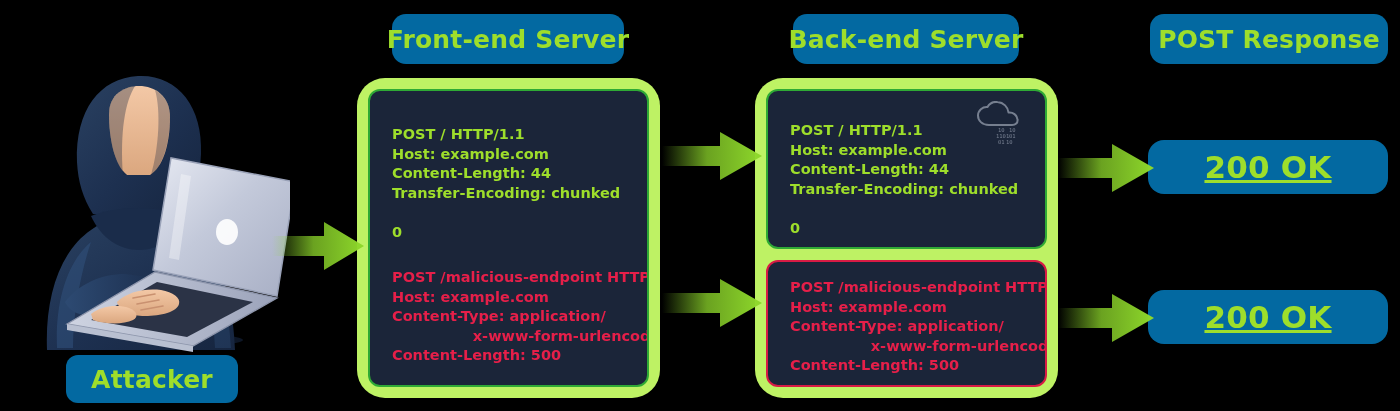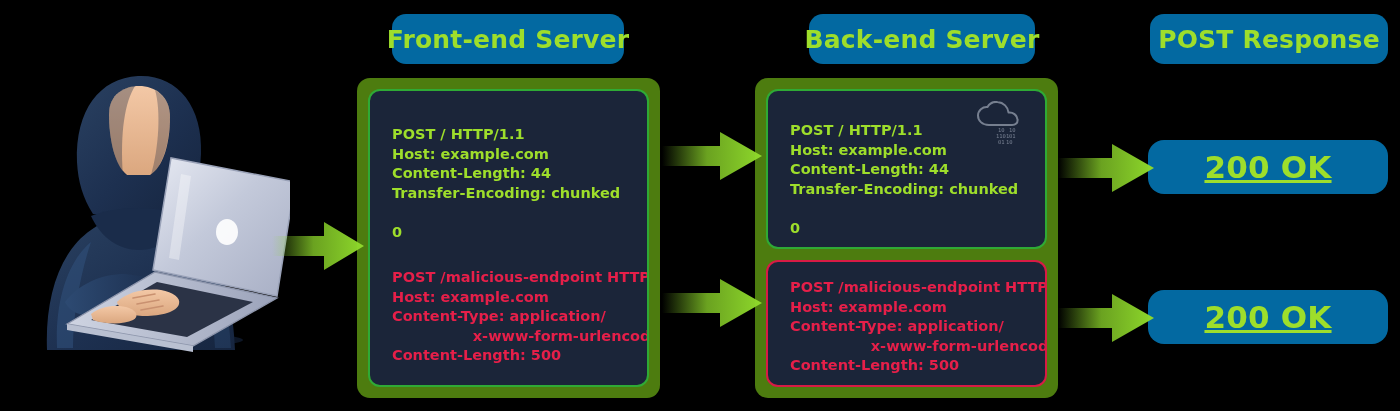--- a/index.html
+++ b/index.html
@@ -29,33 +29,33 @@
     justify-content: center;
     color: #9ede2b;
     font-weight: bold;
     letter-spacing: .2px;
     white-space: nowrap;
   }
   .pill-title { font-size: 25px; }
   .pill-resp  { font-size: 31px; text-decoration: underline; }
 
   #pill-frontend { left: 392px; top: 14px;  width: 232px; height: 50px; }
-  #pill-backend  { left: 793px; top: 14px;  width: 226px; height: 50px; margin-left: 16px; }
+  #pill-backend  { left: 793px; top: 14px;  width: 226px; height: 50px; }
   #pill-http     { left: 1150px; top: 14px; width: 238px; height: 50px; }
   #pill-attacker { left: 66px;  top: 355px; width: 172px; height: 48px; border-radius: 12px; }
   #pill-attacker .pill-title { font-size: 25px; }
 
   #resp-top    { left: 1148px; top: 140px; width: 240px; height: 54px; border-radius: 16px; }
   #resp-bottom { left: 1148px; top: 290px; width: 240px; height: 54px; border-radius: 16px; }
 
   
   .server-shell {
     position: absolute;
-    background: #4d7c0f;
-    border-radius: 13px;
+    background: #bef264;
+    border-radius: 28px;
   }
   #shell-frontend { left: 357px; top: 78px;  width: 303px; height: 320px; padding: 11px; }
   #shell-backend  { left: 755px; top: 78px;  width: 303px; height: 320px; padding: 11px;
                     display: flex; flex-direction: column; gap: 11px; }
 
   
   .req-box {
     position: relative;
     background: #1b2539;
     border-radius: 12px;
@@ -197,20 +197,23 @@
   </div>
 
   <div class="pill" id="pill-backend">
     <span class="pill-title">Back-end Server</span>
   </div>
 
   <div class="pill" id="pill-http">
     <span class="pill-title">POST Response</span>
   </div>
 
+  <div class="pill" id="pill-attacker">
+    <span class="pill-title">Attacker</span>
+  </div>
 
   <div class="server-shell" id="shell-frontend">
     <div class="req-box green" id="fe-box">
       <div class="req-line green-text">POST / HTTP/1.1</div>
       <div class="req-line green-text">Host: example.com</div>
       <div class="req-line green-text">Content-Length: 44</div>
       <div class="req-line green-text">Transfer-Encoding: chunked</div>
       <div class="spacer-line"></div>
       <div class="req-line green-text">0</div>
       <div class="gap-block"></div>

